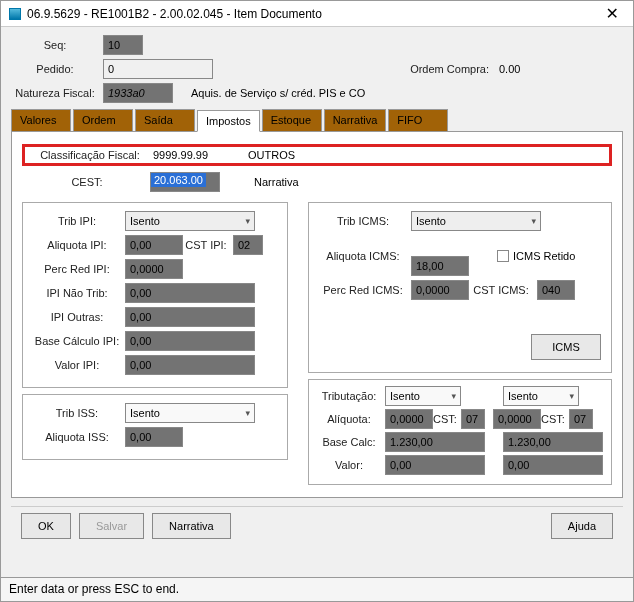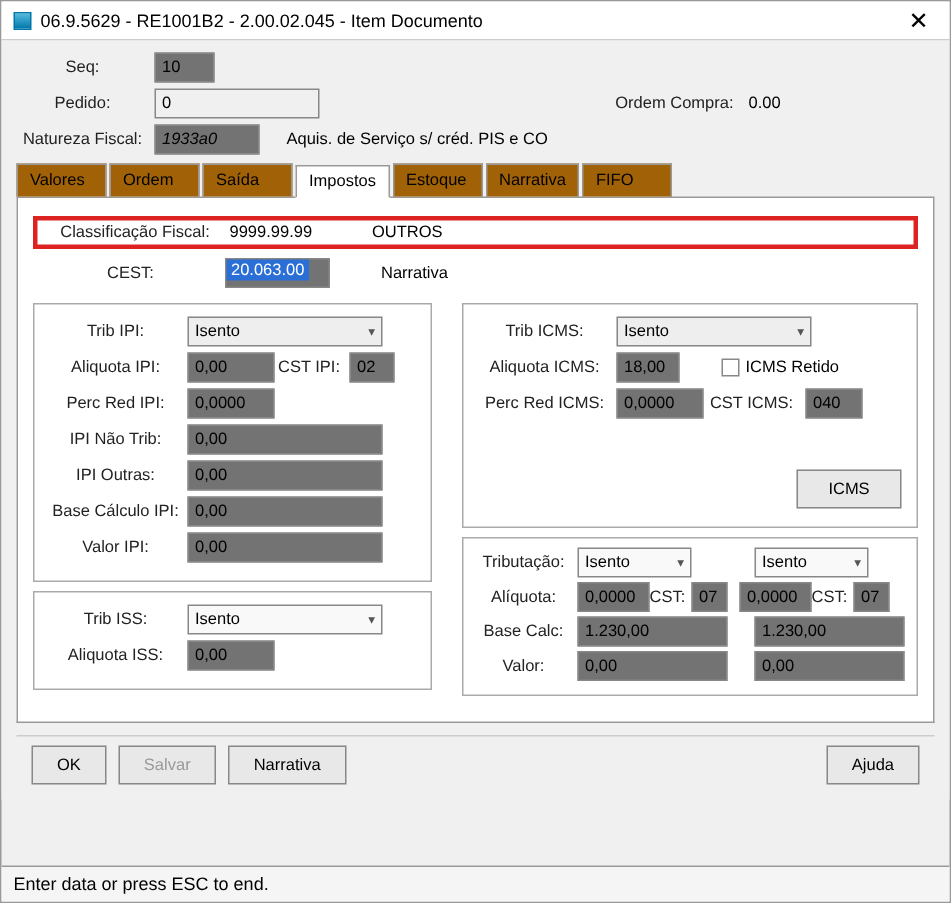--- a/index.html
+++ b/index.html
@@ -144,21 +144,21 @@
           <div class="group-box" style="min-height:148px">
             <div class="row">
                 <span class="lbl" style="width:92px">Trib ICMS:</span>
               <div class="select" style="width:130px;background:#eee">
                   <span>Isento</span>
                   <span class="arrow">▾</span>
                 </div>
               </div>
             <div class="row">
                 <span class="lbl" style="width:92px">Aliquota ICMS:</span>
-              <input class="input" style="width: 42px;" value="18,00">
+              <input class="input" style="width: 58px; margin-top: 21px;" value="18,00">
               <span style="width:28px"></span>
               <span class="check"></span>
               <span>ICMS Retido</span>
             </div>
             <div class="row">
                 <span class="lbl" style="width:92px">Perc Red ICMS:</span>
               <input class="input" style="width: 58px;" value="0,0000">
               <span class="lbl" style="width:68px">CST ICMS:</span>
               <input class="input" style="width: 38px;" value="040">
             </div>

